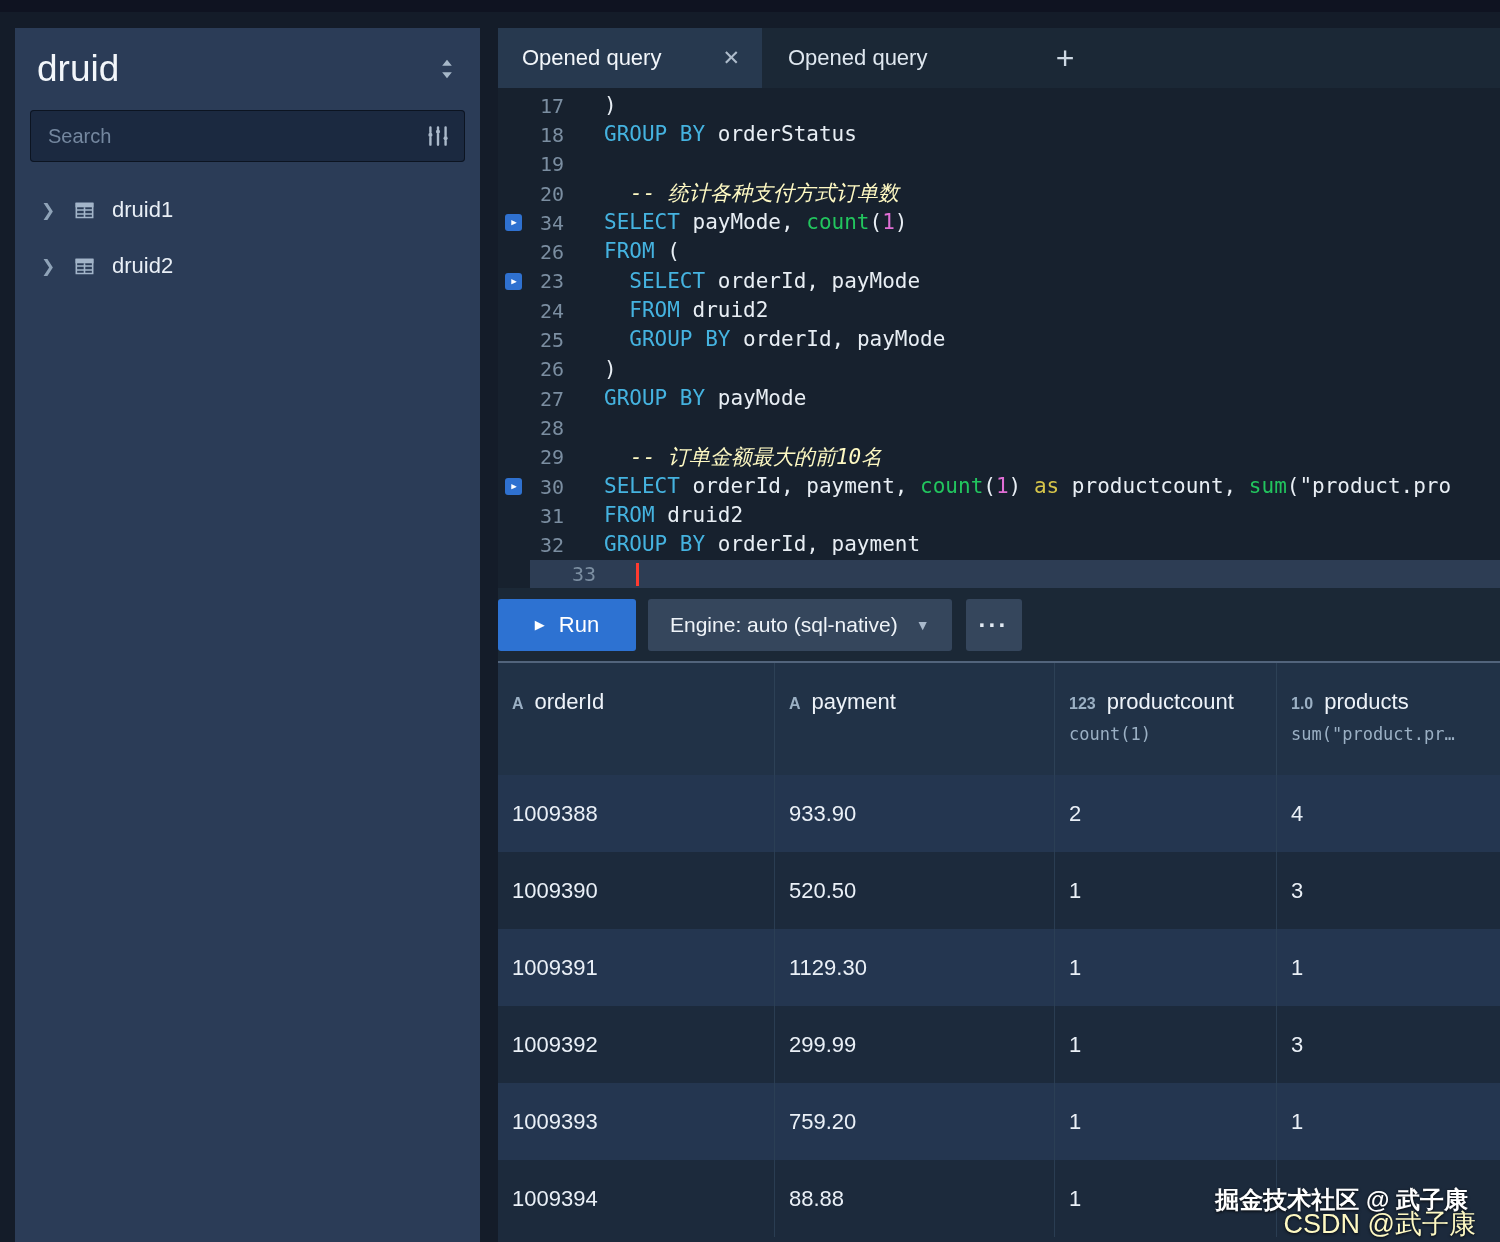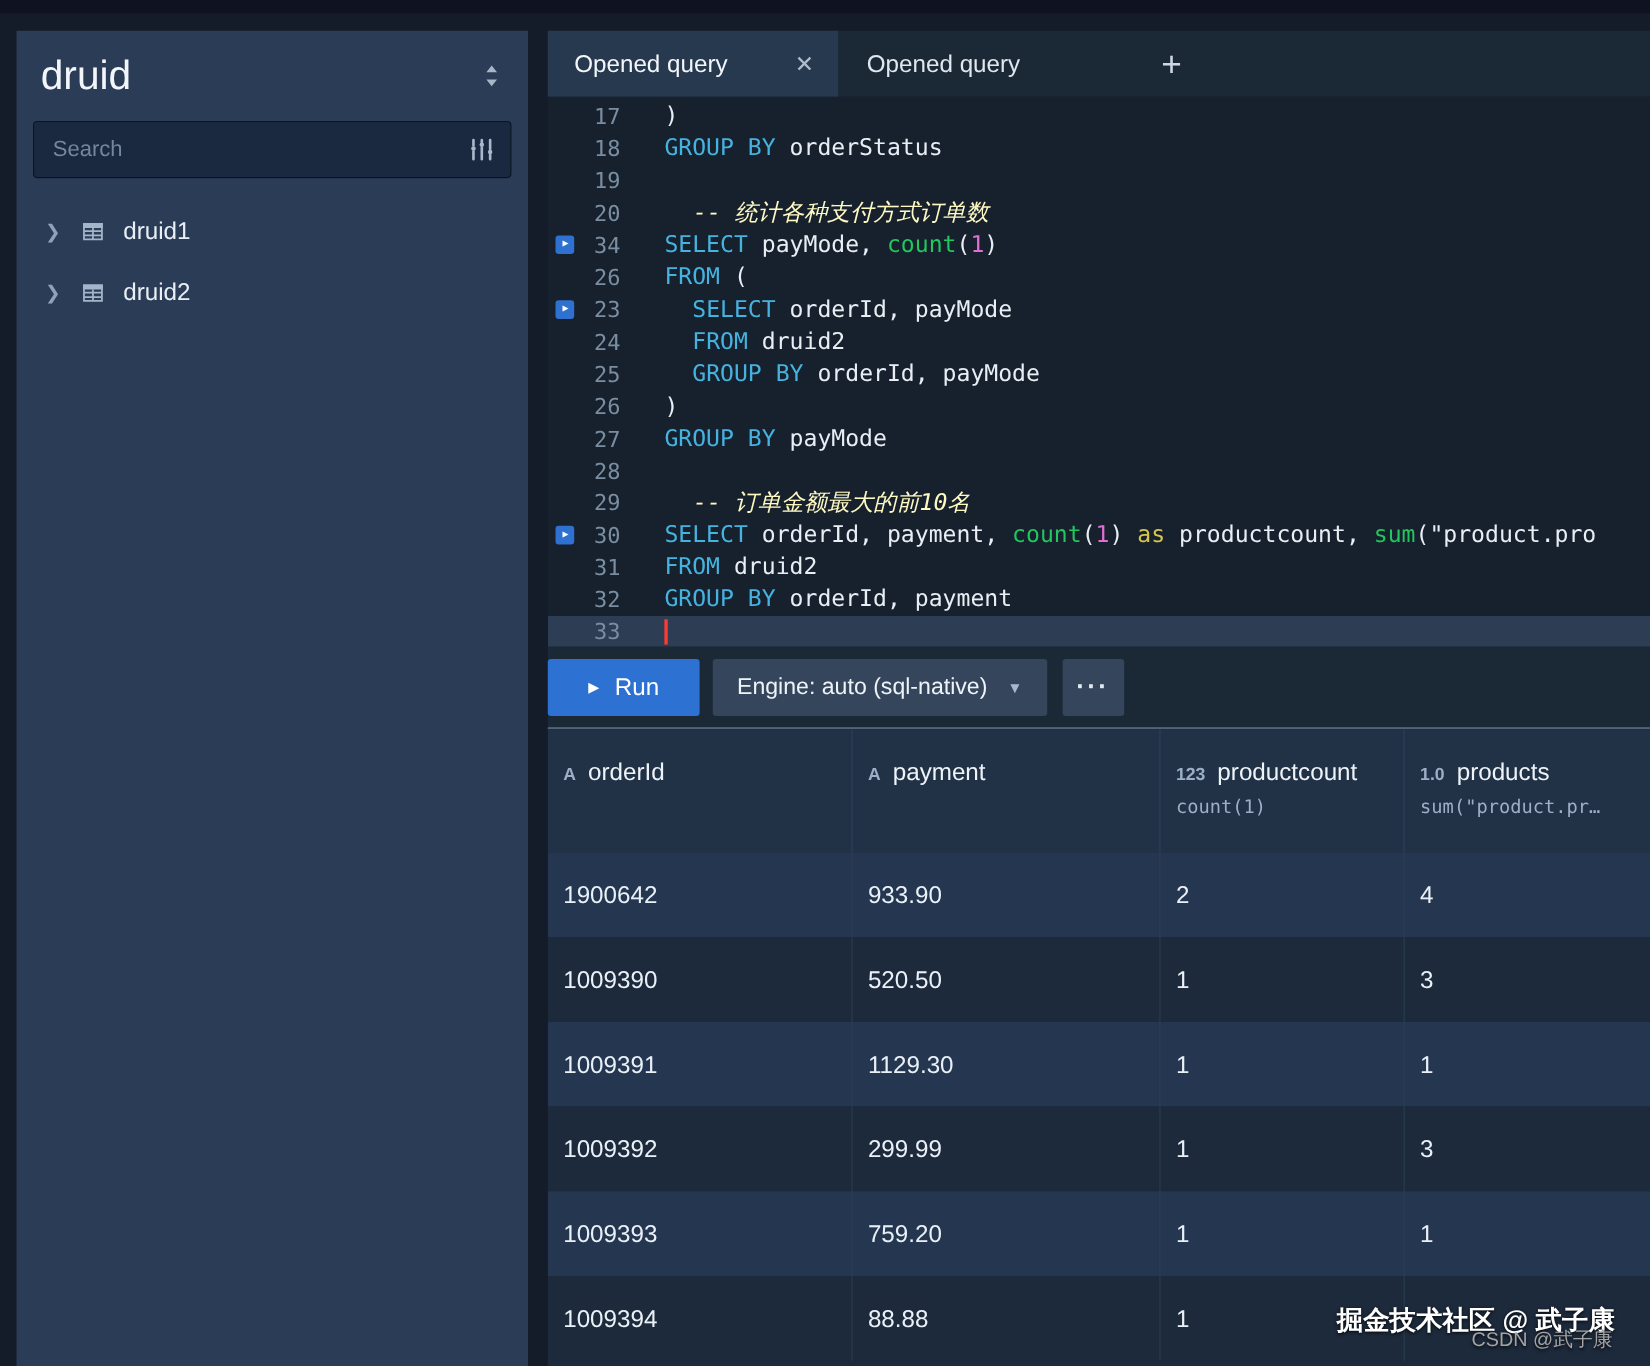--- a/index.html
+++ b/index.html
@@ -35,21 +35,21 @@
   .tabbar { height:60px; background:#1b2836; display:flex; flex:none; }
   .tab { display:flex; align-items:center; font-size:22px; color:#dfe7ef; cursor:pointer; }
   .tab.active { background:#27394f; width:264px; justify-content:space-between; padding:0 22px 0 24px; color:#f2f6fa; }
   .tab.inactive { width:248px; padding-left:26px; }
   .tab-close { color:#aebccb; font-size:21px; cursor:pointer; }
   .tab-add { width:110px; display:flex; align-items:center; justify-content:center; font-size:32px; color:#cdd8e3; cursor:pointer; font-weight:300; }
 
   
   .editor { height:500px; background:#17212e; font-family:"DejaVu Sans Mono", monospace; overflow:hidden; flex:none; padding-top:3px; }
   .code-line { display:flex; height:29.3px; align-items:center; }
-  .code-line.active { background:#2d3d54; }
+  .code-line.active { background:#2d3d54;margin-left:32px; }
   .gutter { display:flex; align-items:center; width:66px; flex:none; }
   .run-marker { width:17px; height:17px; border-radius:3px; background:#2f71d0; margin-left:7px; display:flex; align-items:center; justify-content:center; flex:none; cursor:pointer; }
   .run-marker.hidden { visibility:hidden; }
   .run-marker-play { color:#fff; font-size:9px; line-height:1; transform:translateX(0.5px); }
   .line-num { flex:1; text-align:right; color:#7b8ea1; font-size:20px; }
   .code-text { margin-left:40px; font-size:21px; line-height:29.3px; white-space:pre; }
   .tok-kw { color:#45b3e0; }
   .tok-fn { color:#22c55e; }
   .tok-nu { color:#e06ed5; }
   .tok-op { color:#d6c54a; }
@@ -76,21 +76,21 @@
   .hsub { margin-top:9px; font-family:"DejaVu Sans Mono", monospace; font-size:17px; color:#9bb0c4; white-space:nowrap; overflow:hidden; }
   .results-body { flex:1; }
   .trow { display:grid; grid-template-columns:277px 280px 222px minmax(0,1fr); height:77px; }
   .trow.light { background:#243650; }
   .trow.dark { background:#1c2a3c; }
   .tcell { display:flex; align-items:center; padding-left:14px; font-size:22px; color:#eaf0f7; border-right:1px solid rgba(45,65,86,.85); overflow:hidden; }
   .tcell:last-child { border-right:none; }
 
   
   .wm1 { position:absolute; top:1184px; right:32px; font-size:24px; font-weight:600; color:#ffffff; text-shadow:0 1px 3px rgba(0,0,0,.9); z-index:5; }
-  .wm2 { position:absolute; top:1206px; right:34px; font-size:18px; color:#a3a3a3; text-shadow:0 1px 3px rgba(0,0,0,.8); z-index:5; }
+  .wm2 { position:absolute; top:1206px; right:24px; font-size:27px; color:#fef9c3; text-shadow:0 1px 3px rgba(0,0,0,.8); z-index:5; }
 </style>
 </head>
 <body>
 
 <div class="topstrip"></div>
 
 <aside class="sidebar">
   <div class="sb-header">
     <div class="sb-title">druid</div>
     <span class="sb-sort">
@@ -314,21 +314,21 @@
         <div class="hcell">
           <div class="hname">
             <span class="htype">1.0</span>
             <span class="hlabel">products</span>
           </div>
           <div class="hsub">sum("product.pr…</div>
         </div>
       </div>
     <div class="results-body">
         <div class="trow light">
-          <div class="tcell">1900642</div>
+          <div class="tcell">1009388</div>
           <div class="tcell">933.90</div>
           <div class="tcell">2</div>
           <div class="tcell">4</div>
         </div>
         <div class="trow dark">
           <div class="tcell">1009390</div>
           <div class="tcell">520.50</div>
           <div class="tcell">1</div>
           <div class="tcell">3</div>
         </div>

